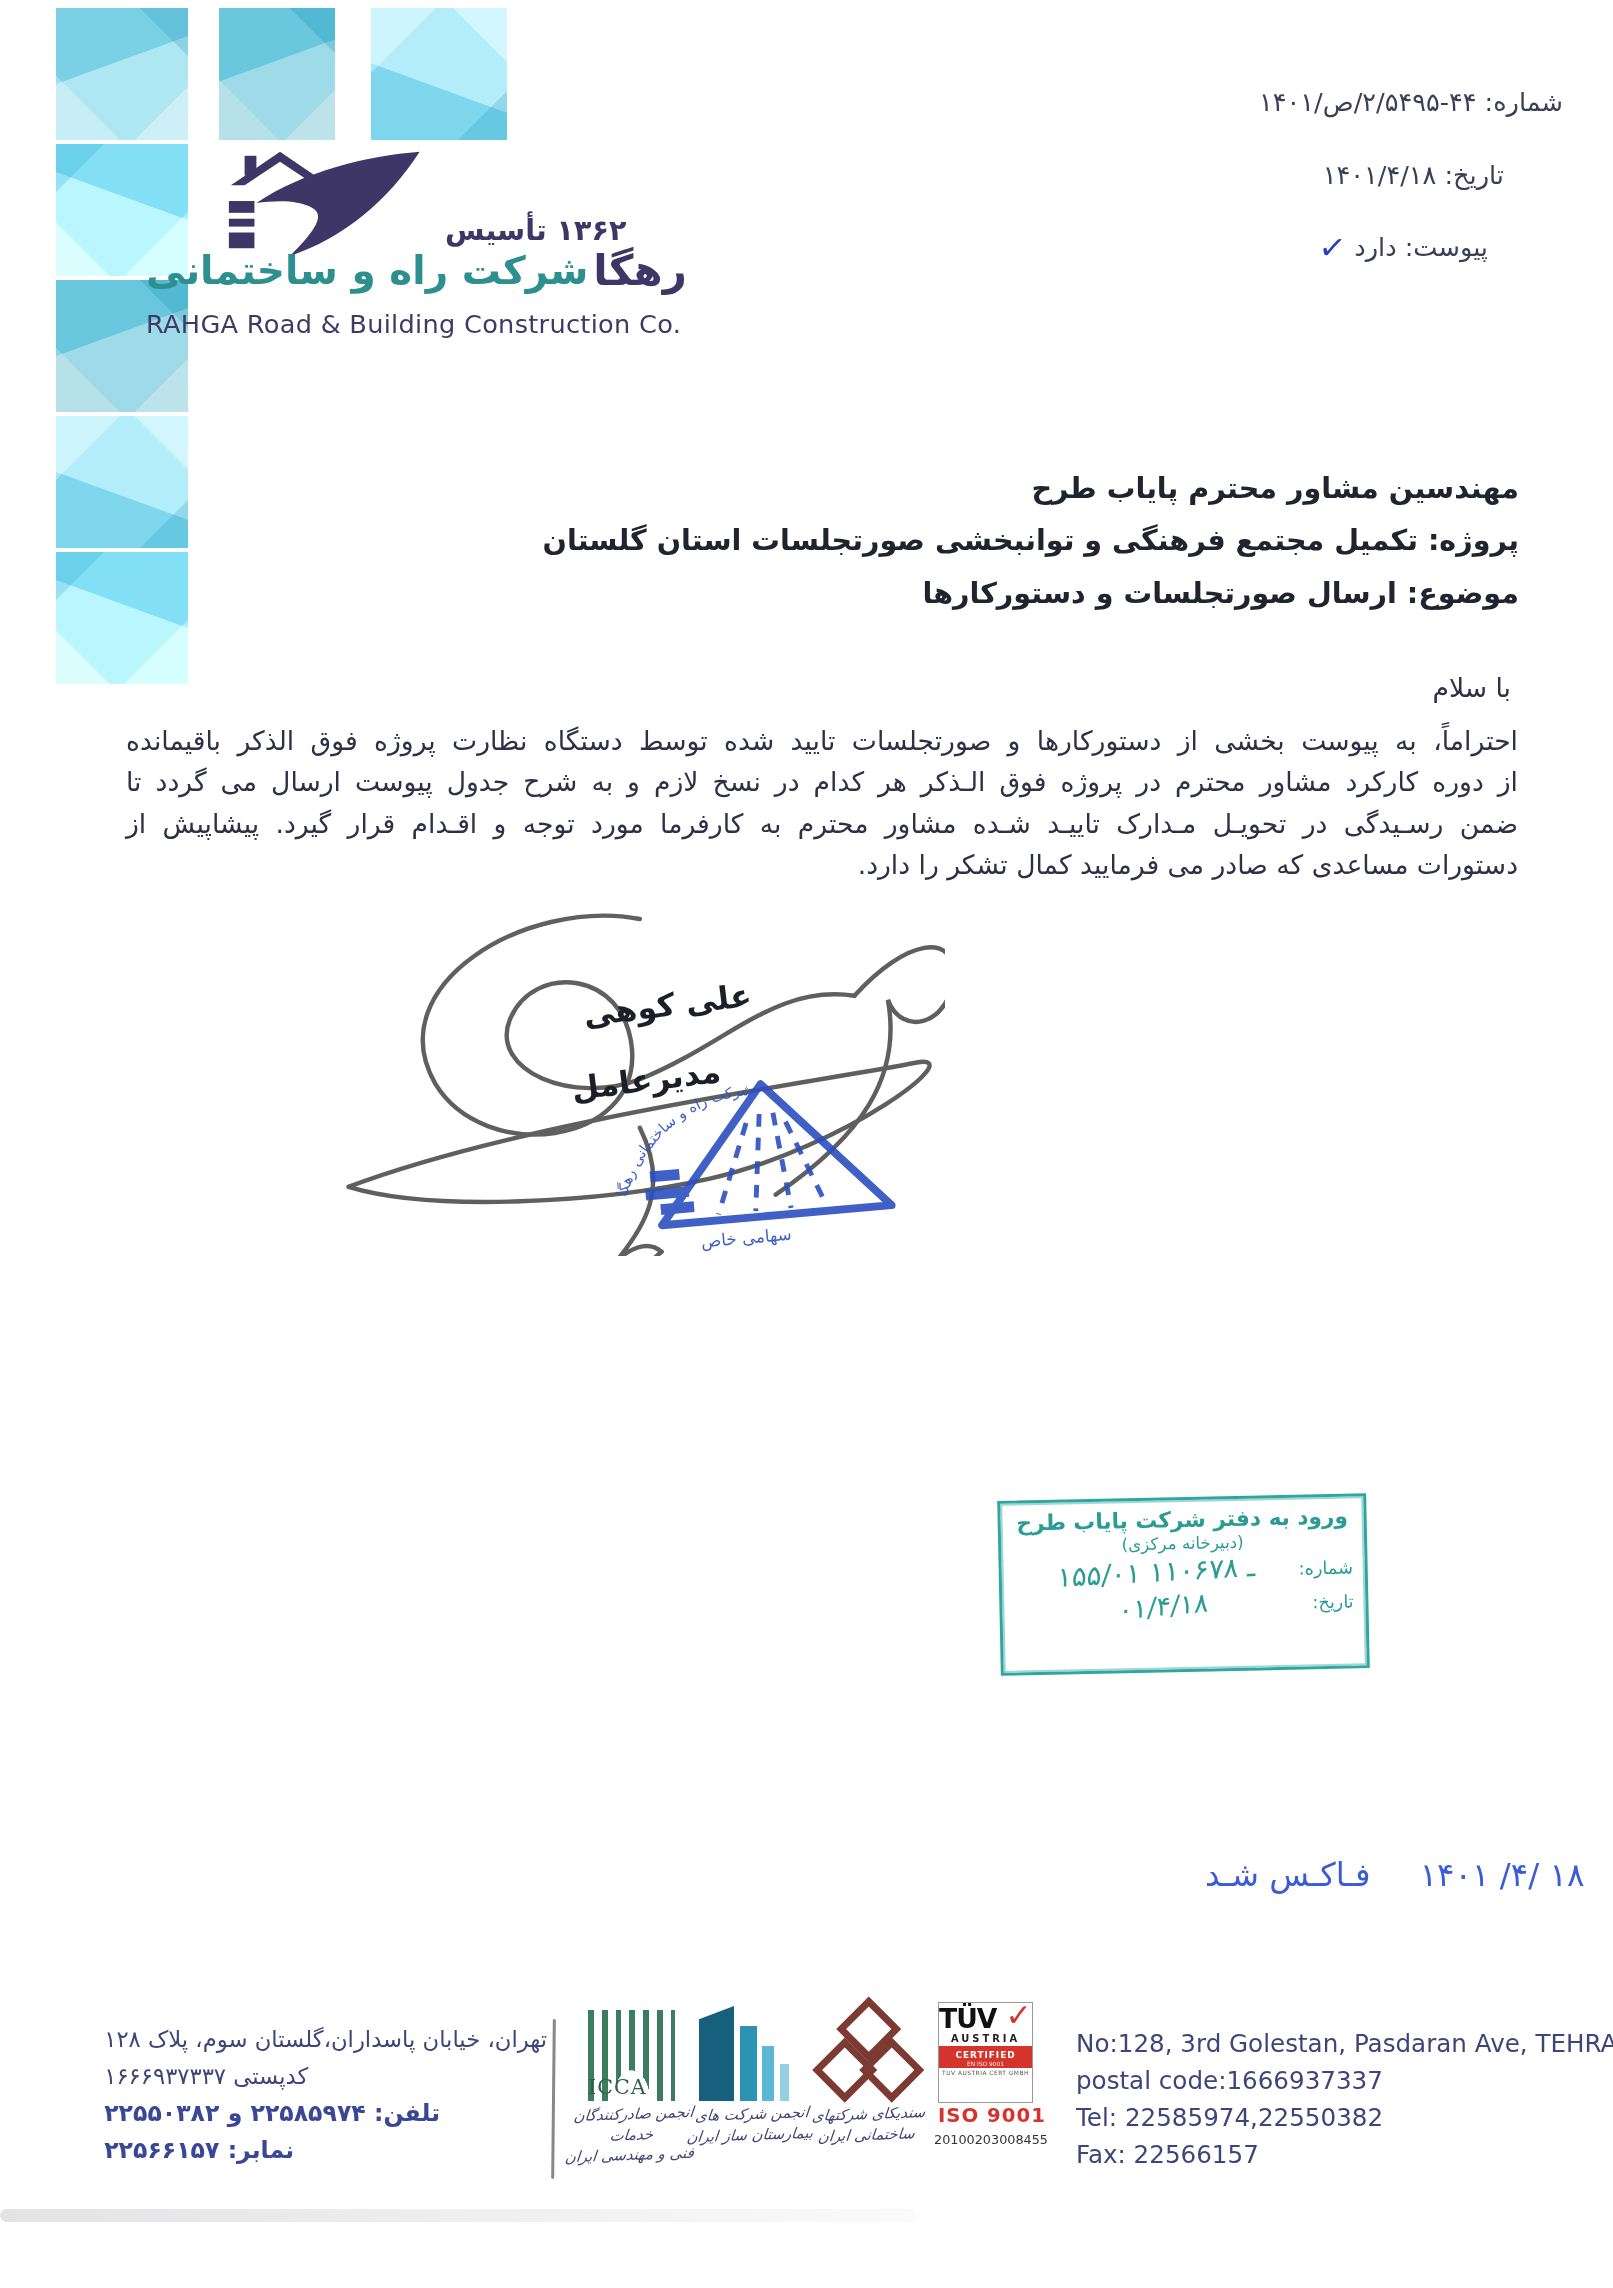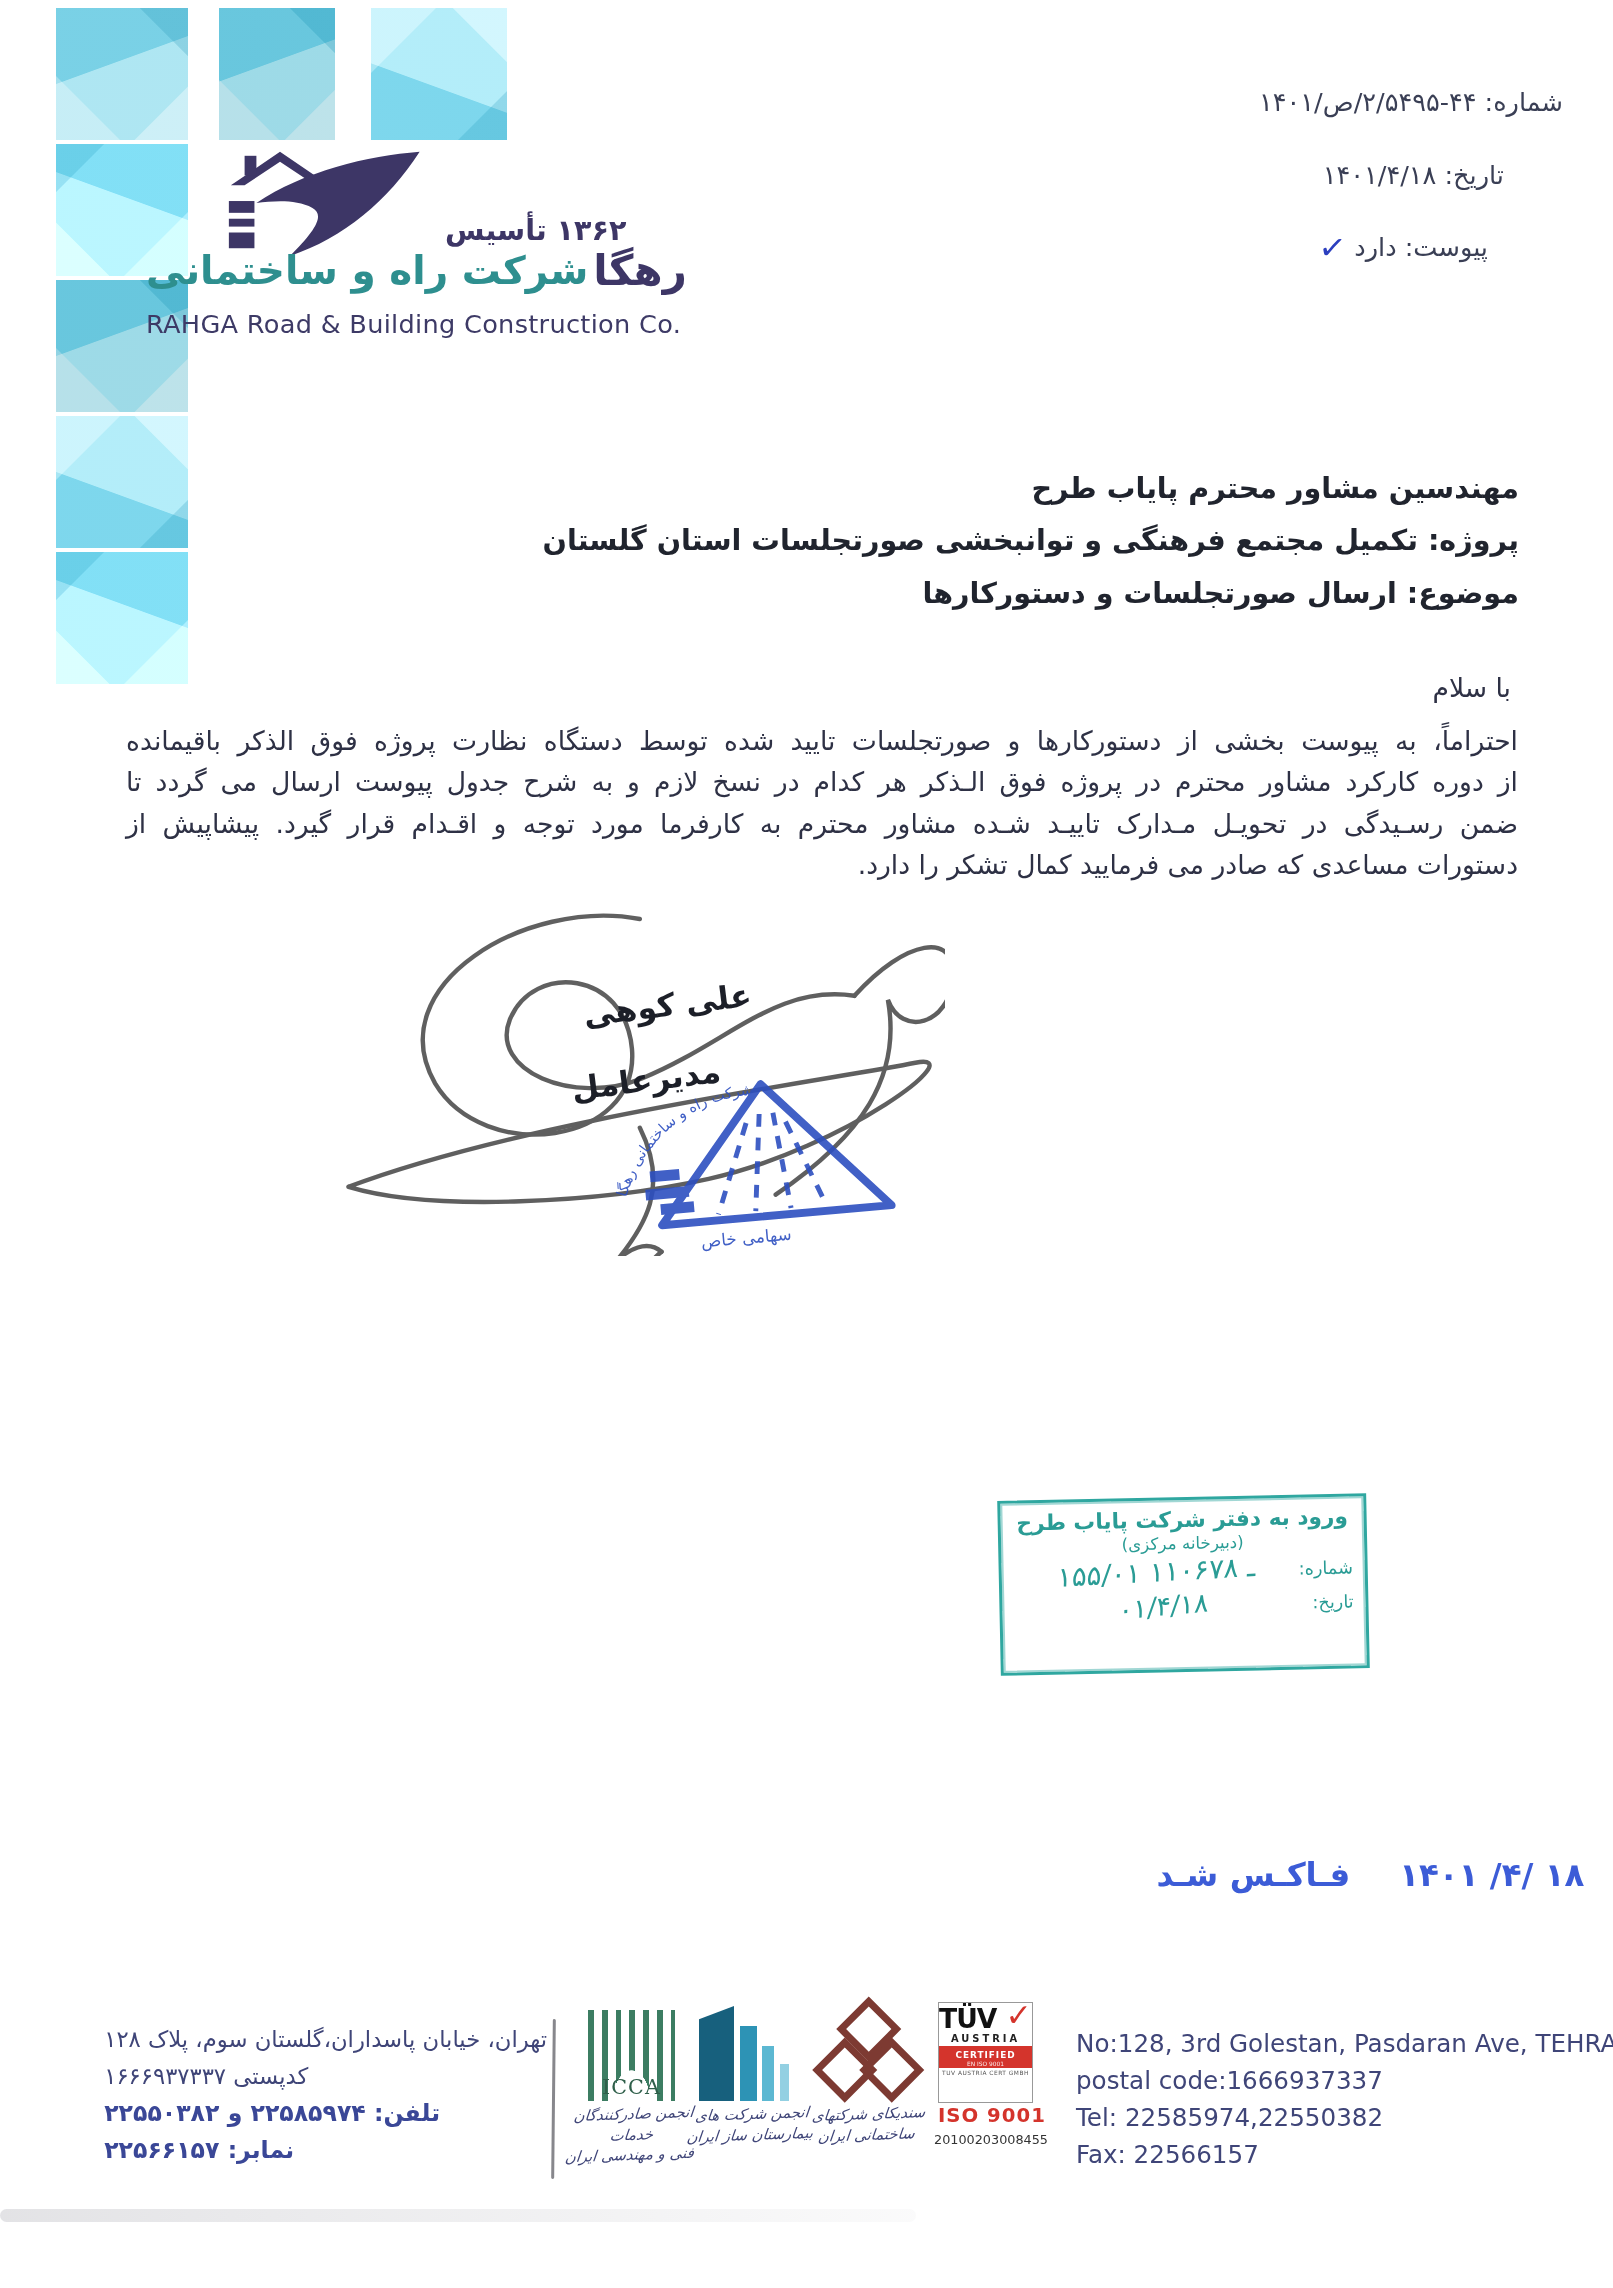--- a/index.html
+++ b/index.html
@@ -48,33 +48,33 @@
           border:3px solid #2fa7a0;box-shadow:inset 0 0 0 2px rgba(47,167,160,.45);
           color:#2a9c95;direction:rtl;}
   .rstamp .r1{text-align:center;font-size:21.7px;font-weight:bold;margin-top:6.9px;}
   .rstamp .r2{text-align:center;font-size:16.7px;margin-top:1px;}
   .rstamp .row{display:flex;align-items:center;padding:0 11.8px;margin-top:2px;}
   .rstamp .lbl{font-size:17.7px;}
   .rstamp .val{flex:1;text-align:center;font-size:27.6px;direction:ltr;transform:skewX(-6deg) rotate(-2deg);}
   .rstamp .val.d{font-size:26.6px;transform:skewX(-8deg) rotate(-4deg);}
 
   .fax{right:29.6px;top:1856px;display:flex;direction:ltr;gap:49px;align-items:baseline;
-       color:#3c5cd7;font-weight:bold;font-size:32.5px;}
+       color:#3c5cd7;font-weight:normal;font-size:32.5px;}
   .fax .fdate{letter-spacing:2px;}
 
   
   .ffa{right:1067px;top:2021px;direction:rtl;text-align:left;color:#3f4578;font-size:22.7px;line-height:37px;white-space:nowrap;}
   .ffa .b{font-weight:bold;color:#3a4797;font-size:23.6px;}
   .divider{left:552px;top:2019px;width:3px;height:160px;background:#5f5f66;border-radius:3px;opacity:.75;transform:rotate(.6deg);}
 
   .logo-icca{left:588px;top:2010px;width:87px;height:91px;
      background:repeating-linear-gradient(90deg,#3c7d62 0 5.9px,transparent 5.9px 13.8px);}
   .logo-icca .arch{position:absolute;left:13.8px;bottom:0;width:59px;height:51px;
      background:radial-gradient(ellipse 29.6px 49px at 50% 100%, #fff 0 62%, transparent 63%);}
-  .logo-icca .icca-text{position:absolute;left:0;right:0;bottom:2px;text-align:center;
+  .logo-icca .icca-text{position:absolute;left:0;right:0;bottom:2px;
      font-family:"DejaVu Serif",serif;font-size:20.7px;color:#2f5f4a;letter-spacing:1px;}
   .caption{position:absolute;text-align:center;font-size:14.8px;color:#3f4578;font-style:italic;
      line-height:20.7px;transform:skewX(-8deg) rotate(-2deg);}
   .logo-hosp{left:699px;top:2006px;width:102px;height:95px;display:flex;align-items:flex-end;gap:5.9px;}
   .logo-hosp .b1{width:35px;height:95px;background:#17607d;clip-path:polygon(0 14%,100% 0,100% 100%,0 100%);}
   .logo-hosp .b2{width:16.7px;height:75px;background:#2d93b5;}
   .logo-hosp .b3{width:11.8px;height:55px;background:#5cb8d2;}
   .logo-hosp .b4{width:8.9px;height:37px;background:#93d0e2;}
   .logo-synd{left:820px;top:2006px;width:95px;height:95px;}
   .logo-synd i{position:absolute;width:31.5px;height:31.5px;border:7.9px solid #7d3a32;transform:rotate(45deg);}

